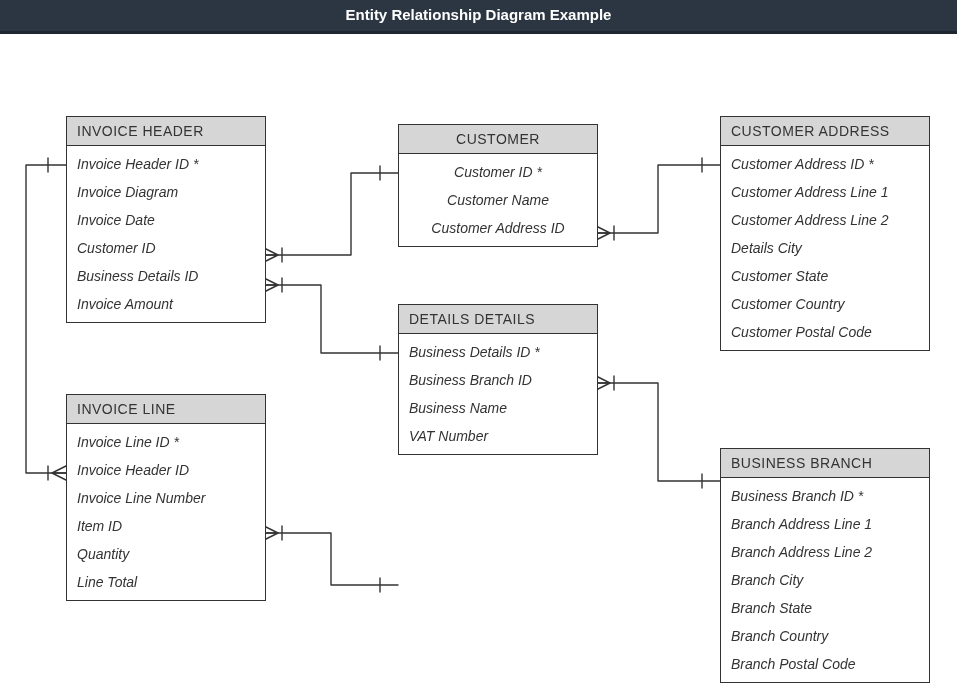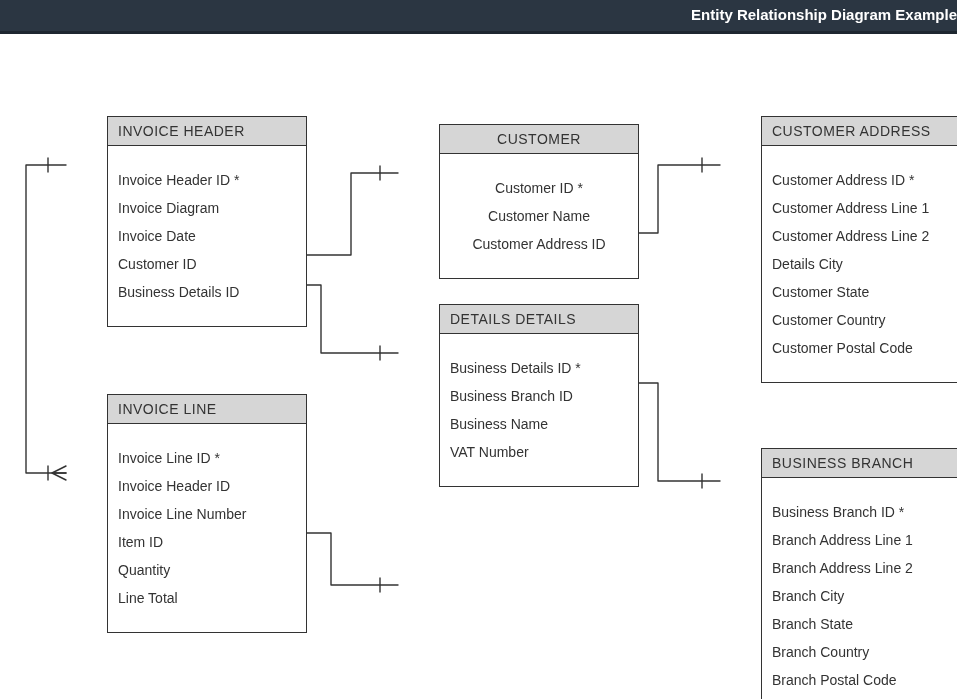--- a/index.html
+++ b/index.html
@@ -6,21 +6,21 @@
     margin: 0;
     padding: 0;
     font-family: Arial, Helvetica, sans-serif;
     background: #ffffff;
     color: #333;
   }
   .header-bar {
     background: #2b3642;
     color: #ffffff;
     font-weight: bold;
-    text-align: right;
+    text-align: center;
     padding: 6px 0 8px 0;
     font-size: 15px;
     border-bottom: 3px solid #1e2730;
   }
   .canvas {
     position: relative;
     width: 957px;
     height: 670px;
   }
   svg.lines {
@@ -29,31 +29,31 @@
     left: 0;
     width: 957px;
     height: 670px;
     pointer-events: none;
   }
   .entity {
     position: absolute;
     border: 1px solid #333;
     background: #ffffff;
     font-size: 14px;
-    margin-left: 41px;
   }
   .entity-title {
     background: #d6d6d6;
     border-bottom: 1px solid #333;
     padding: 6px 10px;
     font-weight: normal;
     letter-spacing: 0.5px;
   }
   .entity-body {
-    padding: 20px 0;
+    padding: 4px 0;
+    font-style: italic;
   }
   .attr {
     padding: 6px 10px;
     white-space: nowrap;
   }
   
   .conn {
     stroke: #333;
     stroke-width: 1.4;
     fill: none;
@@ -96,20 +96,21 @@
       <path d="M 48 124 L 48 138" class="conn"></path>
     </svg>
 <div class="entity" style="left: 66px; top: 82px; width: 198px;">
       <div class="entity-title">INVOICE HEADER</div>
       <div class="entity-body">
         <div class="attr">Invoice Header ID *</div>
         <div class="attr">Invoice Diagram</div>
         <div class="attr">Invoice Date</div>
         <div class="attr">Customer ID</div>
         <div class="attr">Business Details ID</div>
+        <div class="attr">Invoice Amount</div>
       </div>
     </div>
     <div class="entity" style="left: 398px; top: 90px; width: 198px; text-align: center;">
       <div class="entity-title">CUSTOMER</div>
       <div class="entity-body">
         <div class="attr">Customer ID *</div>
         <div class="attr">Customer Name</div>
         <div class="attr">Customer Address ID</div>
       </div>
     </div>

